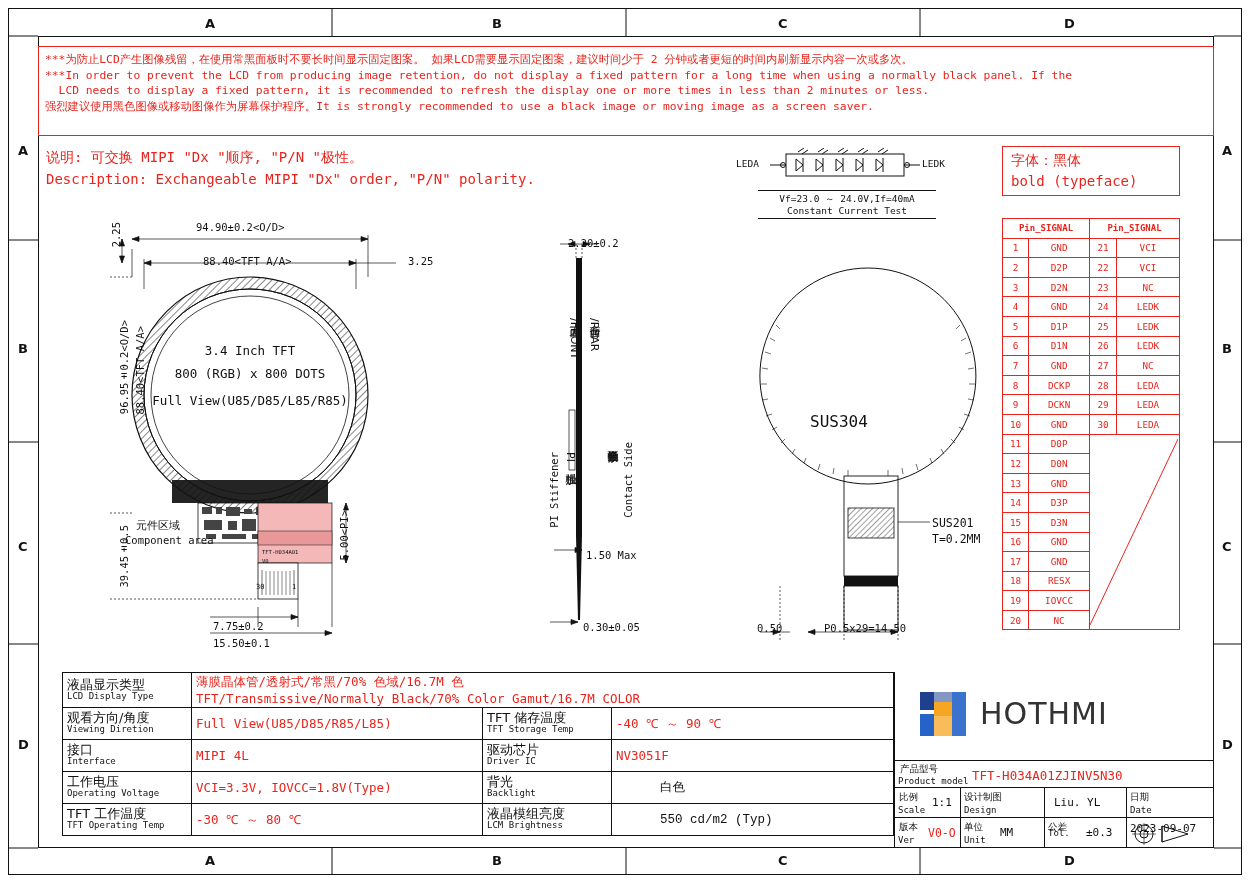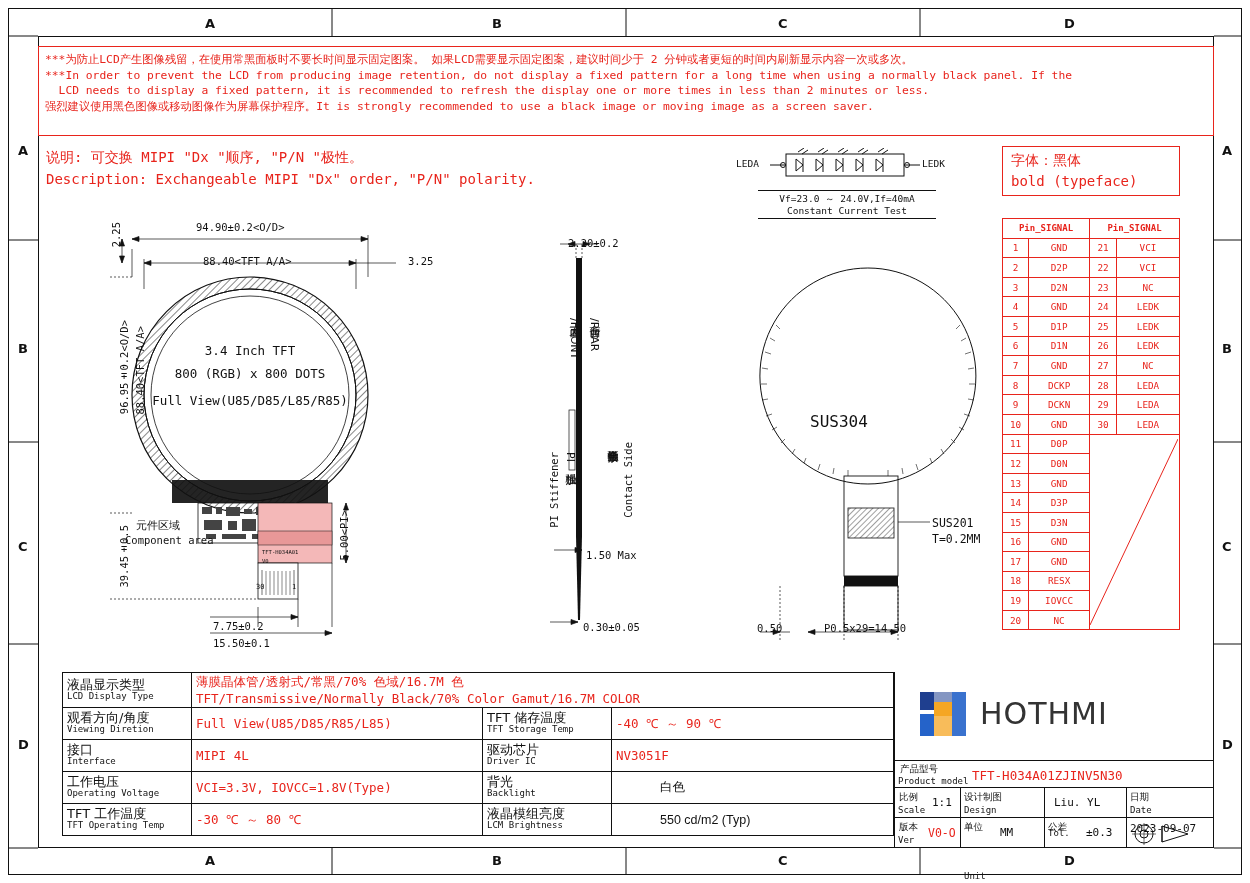--- a/index.html
+++ b/index.html
@@ -29,21 +29,21 @@
   #pintable th{font-weight:bold;font-size:9px;}
   .pinnum{width:26px;}
   .pinsig{width:62px;}
   
   #spectable{left:62px;top:672px;width:832px;border-collapse:collapse;}
   #spectable td{border:1px solid #111;padding:1px 4px;vertical-align:middle;height:29px;}
   .lbl{width:120px;}
   .lbl .cn{font-size:13px;color:#111;line-height:12px;font-family:"DejaVu Sans",sans-serif;}
   .lbl .en{font-size:9px;color:#111;line-height:11px;font-family:"DejaVu Sans Mono",monospace;}
   .val{font-size:12.5px;color:#e8241c;font-family:"DejaVu Sans Mono",monospace;}
-  .valblk{font-size:12.5px;color:#111;font-family:Liberation Sans, sans-serif;padding-left:44px;}
+  .valblk{font-size:12.5px;color:#111;font-family:Liberation Mono, monospace;padding-left:44px;}
   
   #titleblk{left:894px;top:672px;width:312px;height:176px;}
   #logo{position:absolute;left:20px;top:16px;}
   #brand{position:absolute;left:86px;top:24px;font-size:30px;letter-spacing:1px;color:#333;font-family:"DejaVu Sans",sans-serif;font-weight:500;}
   .tcell{position:absolute;font-size:9px;font-family:"DejaVu Sans Mono",monospace;color:#111;line-height:10px;}
   .tval{position:absolute;font-size:11.5px;font-family:"DejaVu Sans Mono",monospace;color:#e8241c;}
   .tvalblk{position:absolute;font-size:11px;font-family:"DejaVu Sans Mono",monospace;color:#111;}
   .dimtxt{font-size:10.5px;font-family:"DejaVu Sans Mono",monospace;color:#111;}
   .dimtxt.v{writing-mode:vertical-rl;transform:rotate(180deg);}
   .cntxt{font-size:11px;font-family:"DejaVu Sans",sans-serif;color:#111;}
@@ -579,21 +579,21 @@
     <div class="tvalblk" style="left:160px;top:124px;">Liu. YL</div>
     <div class="tcell" style="left:236px;top:120px;font-size:9.5px;">日期</div>
     <div class="tcell" style="left:236px;top:133px;">Date</div>
     <div class="tvalblk" style="left:236px;top:150px;">2023-09-07</div>
 
     <div class="abs" style="left:0;top:146px;width:320px;height:30px;border-bottom:1px solid #111;box-sizing:border-box;"></div>
     <div class="tcell" style="left:5px;top:150px;font-size:9.5px;">版本</div>
     <div class="tcell" style="left:4px;top:163px;">Ver</div>
     <div class="tval" style="left:34px;top:154px;">V0-O</div>
     <div class="tcell" style="left:70px;top:150px;font-size:9.5px;">单位</div>
-    <div class="tcell" style="left:70px;top:163px;margin-top:36px;">Unit</div>
+    <div class="tcell" style="left:70px;top:163px;">Unit</div>
     <div class="tvalblk" style="left:106px;top:154px;">MM</div>
     <div class="tcell" style="left:154px;top:150px;font-size:9.5px;">公差</div>
     <div class="tcell" style="left:154px;top:156px;">Tol.</div>
     <div class="tvalblk" style="left:192px;top:154px;">±0.3</div>
     <svg class="abs" style="left:238px;top:150px;" width="72" height="24">
       <circle cx="12" cy="12" r="9" fill="none" stroke="#111" stroke-width="1"></circle>
       <circle cx="12" cy="12" r="4" fill="none" stroke="#111" stroke-width="1"></circle>
       <line x1="0" y1="12" x2="24" y2="12" stroke="#111" stroke-width="0.6"></line>
       <line x1="12" y1="1" x2="12" y2="23" stroke="#111" stroke-width="0.6"></line>
       <path d="M30 4 L56 12 L30 20 Z" fill="none" stroke="#111" stroke-width="1"></path>

